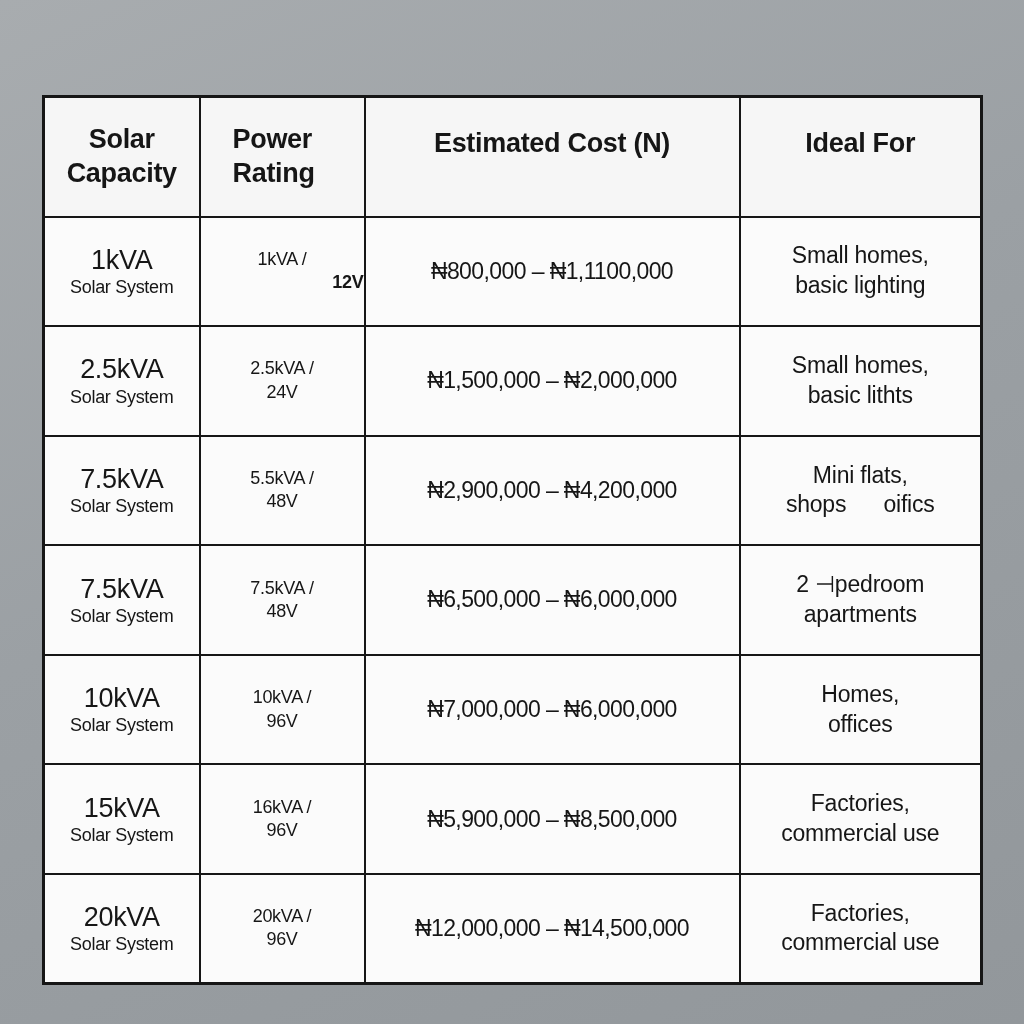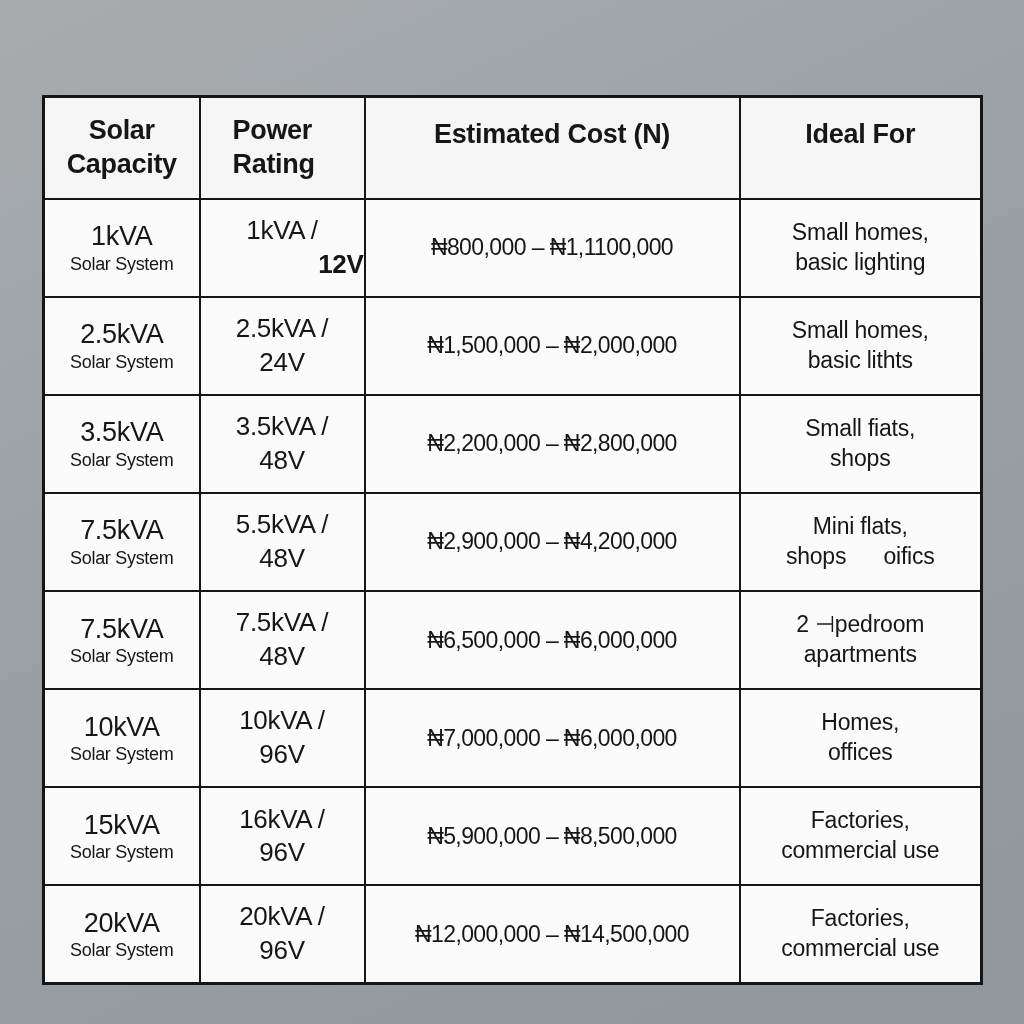--- a/index.html
+++ b/index.html
@@ -30,21 +30,21 @@
     background: #fbfbfb;
   }
   th, td {
     border: 2px solid #161616;
     vertical-align: middle;
     text-align: center;
     color: #161616;
     padding: 0;
     overflow: hidden;
   }
-  thead tr { height: 102px; }
+  thead tr { height: 120px; }
   tbody tr { height: 92px; }
 
   th {
     background: #f6f6f6;
     font-size: 27px;
     font-weight: 700;
     line-height: 1.25;
     white-space: pre-line;
     letter-spacing: -0.3px;
   }
@@ -63,21 +63,21 @@
     font-size: 27px;
     line-height: 1.2;
     letter-spacing: -0.3px;
   }
   .cap-sub {
     font-size: 18px;
     line-height: 1.25;
     letter-spacing: -0.3px;
   }
   .rating-line {
-    font-size: 26px;
+    font-size: 18px;
     line-height: 1.3;
     letter-spacing: -0.3px;
   }
   .rating-line.strong { font-weight: 700; text-align: right; }
 
   td.cell-cost {
     font-size: 23px;
     letter-spacing: -0.6px;
     white-space: nowrap;
   }
@@ -131,33 +131,20 @@
         <td class="cell-rating">
           <div class="rating-line">2.5kVA /</div>
           <div class="rating-line">24V</div>
         </td>
         <td class="cell-cost">₦1,500,000 – ₦2,000,000</td>
         <td class="cell-ideal">Small homes,
 basic lithts</td>
       </tr>
       <tr>
         <td class="cell-capacity">
-          <div class="cap-main">3.5kVA</div>
-          <div class="cap-sub">Solar System</div>
-        </td>
-        <td class="cell-rating">
-          <div class="rating-line">3.5kVA /</div>
-          <div class="rating-line">48V</div>
-        </td>
-        <td class="cell-cost">₦2,200,000 – ₦2,800,000</td>
-        <td class="cell-ideal">Small fiats,
-shops</td>
-      </tr>
-      <tr>
-        <td class="cell-capacity">
           <div class="cap-main">7.5kVA</div>
           <div class="cap-sub">Solar System</div>
         </td>
         <td class="cell-rating">
           <div class="rating-line">5.5kVA /</div>
           <div class="rating-line">48V</div>
         </td>
         <td class="cell-cost">₦2,900,000 – ₦4,200,000</td>
         <td class="cell-ideal">Mini flats,
 shops&nbsp;&nbsp;&nbsp;&nbsp;&nbsp;&nbsp;oifics</td>

